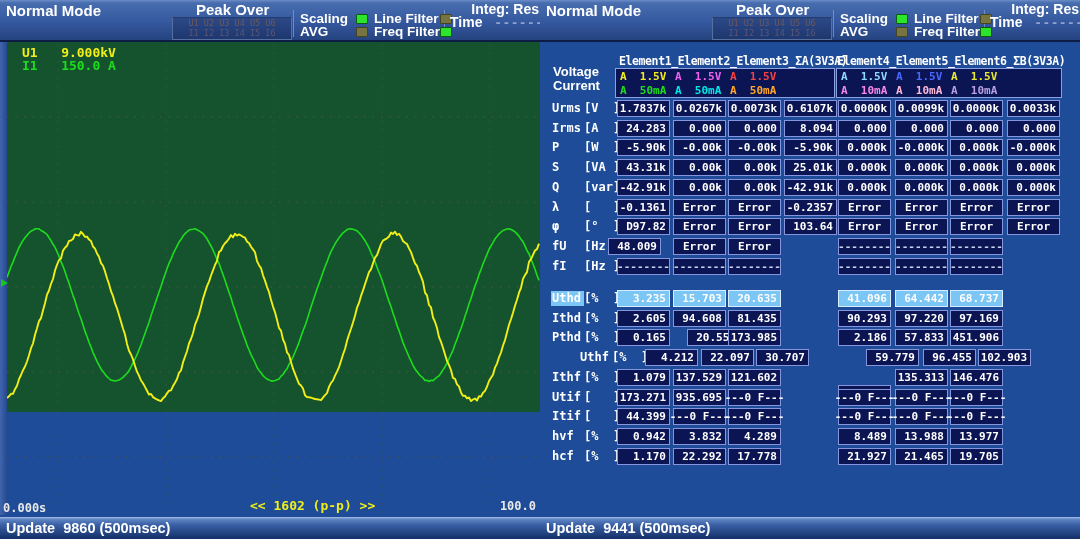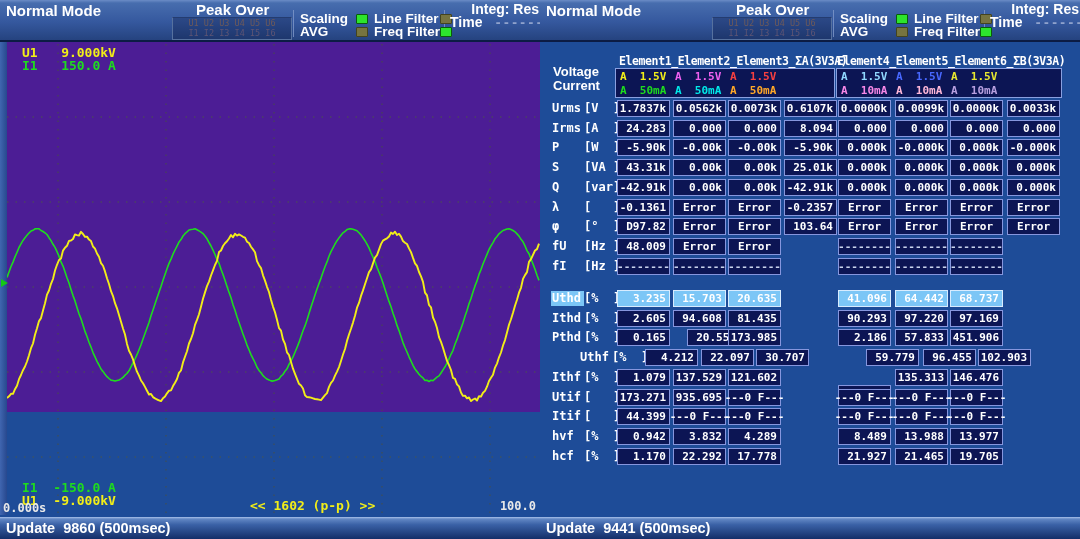--- a/index.html
+++ b/index.html
@@ -27,21 +27,21 @@
   .blab.wide{width:66px;}
   .led{display:inline-block;width:10px;height:8px;border-radius:1px;}
   .led.on{background:#2de42d;border:1px solid #0a5c0a;}
   .led.off{background:#767440;border:1px solid #44441e;}
   .timeblk{position:absolute;left:450px;top:14px;font-size:14px;font-weight:bold;white-space:pre;}
   .timeblk .dim{color:#8fa2cc;font-family:"DejaVu Sans Mono",monospace;font-size:12px;
                 font-weight:bold;margin-left:12px;letter-spacing:1px;}
   .hinteg{position:absolute;right:1px;top:1px;font-size:14px;font-weight:bold;white-space:nowrap;}
 
   
-  .wave{position:absolute;left:0;top:42px;width:540px;height:370px;background:#4c1d95;}
+  .wave{position:absolute;left:0;top:42px;width:540px;height:370px;background:#14532d;}
   #wave-svg{position:absolute;left:7px;top:0;width:533px;height:473px;}
   .strip{position:absolute;left:0;top:0;width:7px;height:473px;
          background:linear-gradient(90deg,#4066b0,#27488e);}
   .gmark{position:absolute;left:1px;top:237px;width:0;height:0;
          border-left:7px solid #14c814;border-top:4px solid transparent;border-bottom:4px solid transparent;}
   .wl{position:absolute;font-family:"DejaVu Sans Mono",monospace;font-weight:bold;
       font-size:13px;line-height:13px;white-space:pre;}
   .wl-top{left:22px;top:4px;}
   .wl-bot{left:22px;top:439px;}
   .wzero{position:absolute;left:3px;top:459px;color:#e8e8e8;font-family:"DejaVu Sans Mono",monospace;
@@ -130,21 +130,20 @@
           <line x1="267" x2="267" y1="2" y2="471" stroke="#474f47" stroke-width="1" stroke-dasharray="1.5 7"></line>
           <line x1="375" x2="375" y1="2" y2="471" stroke="#474f47" stroke-width="1" stroke-dasharray="1.5 7"></line>
           <line x1="483" x2="483" y1="2" y2="471" stroke="#474f47" stroke-width="1" stroke-dasharray="1.5 7"></line>
           <polyline points="0,235.5 2,229.9 4,224.5 6,220.1 8,214.9 10,210.4 12,205.5 14,201.8 16,198.4 18,195.7 20,193.3 22,191.0 24,189.1 26,188.3 28,186.9 30,186.7 32,186.8 34,188.5 36,189.5 38,190.9 40,192.5 42,195.7 44,198.6 46,202.3 48,205.4 50,209.6 52,214.2 54,219.9 56,224.1 58,229.7 60,235.7 62,241.0 64,247.5 66,253.6 68,258.9 70,265.4 72,271.8 74,276.8 76,283.1 78,289.4 80,294.5 82,300.2 84,305.1 86,310.6 88,314.9 90,319.4 92,323.0 94,327.0 96,329.4 98,332.2 100,334.7 102,336.5 104,338.1 106,338.5 108,339.1 110,338.5 112,338.0 114,336.9 116,335.4 118,333.2 120,331.5 122,328.8 124,324.8 126,320.8 128,317.0 130,312.7 132,307.7 134,302.7 136,297.1 138,291.6 140,286.0 142,280.4 144,273.8 146,268.1 148,262.0 150,256.1 152,250.2 154,244.6 156,238.3 158,232.5 160,226.7 162,221.4 164,217.1 166,212.2 168,208.0 170,204.1 172,200.1 174,197.6 176,194.0 178,191.7 180,189.9 182,188.0 184,187.5 186,187.2 188,186.7 190,187.7 192,188.9 194,190.1 196,191.6 198,194.0 200,196.8 202,200.5 204,204.0 206,208.2 208,212.5 210,217.4 212,221.3 214,227.2 216,232.5 218,238.3 220,244.4 222,250.2 224,255.8 226,262.8 228,268.2 230,274.8 232,280.4 234,286.3 236,292.0 238,297.3 240,303.1 242,307.7 244,312.6 246,316.7 248,320.5 250,325.3 252,328.4 254,330.7 256,333.6 258,335.5 260,337.1 262,337.9 264,338.9 266,339.1 268,338.5 270,337.8 272,337.0 274,334.1 276,332.5 278,329.2 280,326.8 282,322.4 284,318.8 286,314.9 288,310.3 290,305.5 292,300.4 294,294.4 296,288.7 298,283.9 300,277.9 302,271.4 304,265.0 306,258.9 308,252.9 310,247.0 312,241.4 314,236.1 316,230.3 318,224.8 320,219.9 322,214.3 324,209.6 326,205.9 328,202.0 330,198.7 332,195.9 334,193.2 336,190.8 338,189.3 340,187.6 342,186.9 344,186.9 346,187.2 348,187.9 350,188.7 352,190.8 354,192.9 356,195.7 358,198.7 360,202.2 362,205.9 364,210.8 366,215.1 368,219.6 370,225.3 372,230.2 374,235.3 376,240.9 378,247.2 380,253.4 382,259.4 384,264.7 386,271.3 388,276.7 390,283.4 392,288.6 394,294.5 396,300.6 398,305.5 400,310.0 402,314.8 404,319.0 406,323.3 408,327.0 410,329.5 412,332.3 414,334.3 416,335.9 418,338.4 420,338.3 422,339.5 424,338.3 426,338.6 428,336.9 430,335.2 432,333.9 434,331.0 436,327.9 438,324.8 440,321.2 442,316.8 444,312.3 446,308.3 448,302.3 450,297.4 452,291.4 454,286.5 456,280.8 458,274.2 460,268.4 462,261.8 464,256.5 466,250.0 468,243.9 470,238.9 472,232.4 474,227.6 476,222.0 478,217.3 480,212.4 482,207.5 484,203.8 486,200.6 488,196.8 490,194.4 492,191.8 494,190.2 496,188.5 498,187.8 500,187.0 502,186.7 504,187.5 506,188.5 508,189.8 510,191.9 512,194.1 514,197.3 516,199.8 518,203.9 520,208.6 522,211.7 524,217.0 526,222.0 528,227.2 530,233.3 532,238.4" fill="none" stroke="#1edc1e" stroke-width="1.6" stroke-linejoin="round"></polyline>
           <polyline points="0,356.0 2,354.3 4,351.8 6,351.9 8,347.2 10,343.7 12,337.2 14,333.0 16,328.2 18,324.5 20,319.5 22,313.2 24,306.2 26,301.5 28,292.7 30,286.2 32,279.1 34,276.1 36,268.6 38,261.2 40,252.6 42,248.5 44,241.8 46,237.0 48,228.5 50,222.8 52,218.0 54,216.4 56,208.6 58,205.7 60,203.8 62,198.9 64,198.5 66,197.0 68,192.4 70,193.1 72,193.6 74,189.8 76,192.0 78,194.9 80,194.6 82,197.6 84,199.1 86,204.5 88,206.7 90,211.5 92,214.8 94,221.1 96,223.8 98,229.4 100,236.2 102,242.0 104,249.2 106,254.1 108,261.2 110,266.3 112,273.1 114,279.8 116,286.5 118,292.5 120,301.9 122,308.8 124,312.5 126,317.4 128,323.9 130,329.7 132,333.7 134,338.5 136,341.2 138,344.9 140,348.7 142,352.5 144,352.0 146,355.1 148,356.4 150,357.5 152,358.3 154,359.1 156,356.2 158,354.6 160,351.3 162,348.7 164,348.4 166,344.1 168,340.7 170,337.0 172,330.8 174,328.5 176,320.4 178,314.7 180,309.2 182,301.5 184,297.0 186,291.3 188,282.9 190,277.9 192,272.2 194,264.8 196,256.8 198,250.4 200,244.1 202,239.6 204,233.5 206,228.4 208,223.0 210,218.9 212,210.1 214,208.5 216,204.0 218,201.2 220,199.3 222,196.5 224,193.1 226,195.3 228,191.8 230,193.6 232,192.4 234,193.5 236,194.8 238,195.6 240,199.7 242,201.0 244,204.7 246,207.4 248,210.2 250,219.1 252,223.2 254,226.1 256,233.3 258,238.6 260,244.8 262,250.0 264,257.8 266,264.6 268,270.2 270,277.7 272,286.1 274,288.6 276,297.5 278,301.8 280,310.4 282,313.0 284,320.0 286,326.7 288,331.8 290,336.9 292,341.8 294,343.5 296,346.5 298,353.2 300,355.1 302,355.3 304,355.6 306,356.3 308,357.0 310,357.2 312,357.6 314,358.2 316,355.6 318,353.1 320,351.1 322,344.9 324,340.9 326,338.5 328,333.7 330,329.6 332,325.1 334,319.0 336,312.5 338,307.0 340,298.9 342,292.5 344,286.8 346,280.6 348,273.7 350,265.7 352,260.9 354,253.9 356,248.4 358,242.2 360,236.3 362,230.1 364,227.4 366,221.4 368,215.6 370,213.1 372,207.6 374,202.1 376,198.6 378,197.4 380,196.3 382,194.5 384,190.6 386,192.0 388,189.7 390,193.0 392,191.8 394,194.6 396,199.1 398,200.7 400,202.0 402,206.4 404,210.1 406,215.9 408,221.3 410,223.9 412,230.0 414,234.4 416,239.8 418,250.6 420,253.4 422,263.0 424,265.3 426,275.5 428,279.8 430,286.0 432,295.1 434,299.9 436,305.7 438,312.5 440,318.9 442,323.2 444,328.0 446,335.9 448,336.9 450,342.3 452,344.4 454,350.5 456,353.9 458,353.7 460,356.3 462,355.5 464,359.1 466,357.5 468,356.5 470,358.5 472,354.2 474,354.6 476,350.7 478,348.9 480,344.7 482,339.0 484,335.7 486,332.7 488,325.6 490,321.6 492,315.3 494,310.5 496,303.5 498,298.1 500,290.5 502,282.8 504,277.3 506,270.8 508,263.7 510,257.7 512,250.7 514,245.8 516,236.9 518,233.1 520,230.1 522,219.9 524,217.1 526,212.8 528,208.5 530,207.1 532,201.6" fill="none" stroke="#f2ee18" stroke-width="1.9" stroke-linejoin="round"></polyline>
         </svg>
       <div class="strip">
         <div class="gmark"></div>
       </div>
       <div class="wl wl-top" id="wl-top"><div style="color: rgb(242, 238, 24);">U1   9.000kV</div><div style="color: rgb(30, 220, 30);">I1   150.0 A</div></div>
-      <div class="wl wl-bot" id="wl-bot"><div style="color: rgb(30, 220, 30);">I1  -150.0 A</div><div style="color: rgb(242, 238, 24);">U1  -9.000kV</div></div>
       <div class="wzero">0.000s</div>
       <div class="wpp">&lt;&lt; 1602 (p-p) &gt;&gt;</div>
       <div class="wtend">100.0</div>
     </div>
 
     <div class="status"><span>Update  9860 (500msec)</span></div>
   </div>
 
   <div class="panel" id="panel-right">
     <div class="hdr">
@@ -194,21 +193,21 @@
         </div>
       <div class="rbox" id="rbox-right" style="left:296px;width:226px">
           <div class="relem" style="left: 4px; top: 1px;"><div style="color: rgb(144, 216, 255);">A  1.5V</div><div style="color: rgb(248, 136, 232);">A  10mA</div></div>
           <div class="relem" style="left: 59px; top: 1px;"><div style="color: rgb(72, 104, 255);">A  1.5V</div><div style="color: rgb(255, 184, 216);">A  10mA</div></div>
           <div class="relem" style="left: 114px; top: 1px;"><div style="color: rgb(232, 232, 48);">A  1.5V</div><div style="color: rgb(184, 160, 224);">A  10mA</div></div>
         </div>
     <div class="trow" style="top: 58px;">
           <span class="tname">Urms</span>
           <span class="tunit">[V  ]</span>
           <div class="tcell" style="left: 77px;">1.7837k</div>
-          <div class="tcell" style="left: 133px;">0.0562k</div>
+          <div class="tcell" style="left: 133px;">0.0267k</div>
           <div class="tcell" style="left: 188px;">0.0073k</div>
           <div class="tcell" style="left: 244px;">0.6107k</div>
           <div class="tcell" style="left: 298px;">0.0000k</div>
           <div class="tcell" style="left: 355px;">0.0099k</div>
           <div class="tcell" style="left: 410px;">0.0000k</div>
           <div class="tcell" style="left: 467px;">0.0033k</div>
         </div>
         <div class="trow" style="top: 77.7px;">
           <span class="tname">Irms</span>
           <span class="tunit">[A  ]</span>
@@ -277,21 +276,21 @@
           <div class="tcell center" style="left: 188px;">Error</div>
           <div class="tcell" style="left: 244px;">103.64</div>
           <div class="tcell center" style="left: 298px;">Error</div>
           <div class="tcell center" style="left: 355px;">Error</div>
           <div class="tcell center" style="left: 410px;">Error</div>
           <div class="tcell center" style="left: 467px;">Error</div>
         </div>
         <div class="trow" style="top: 195.9px;">
           <span class="tname">fU</span>
           <span class="tunit">[Hz ]</span>
-          <div class="tcell" style="left: 77px;">48.009</div>
+          <div class="tcell" style="left: 68px;">48.009</div>
           <div class="tcell center" style="left: 133px;">Error</div>
           <div class="tcell center" style="left: 188px;">Error</div>
           <div class="tcell center dash" style="left: 298px;">--------</div>
           <div class="tcell center dash" style="left: 355px;">--------</div>
           <div class="tcell center dash" style="left: 410px;">--------</div>
         </div>
         <div class="trow" style="top: 215.6px;">
           <span class="tname">fI</span>
           <span class="tunit">[Hz ]</span>
           <div class="tcell center dash" style="left: 77px;">--------</div>

